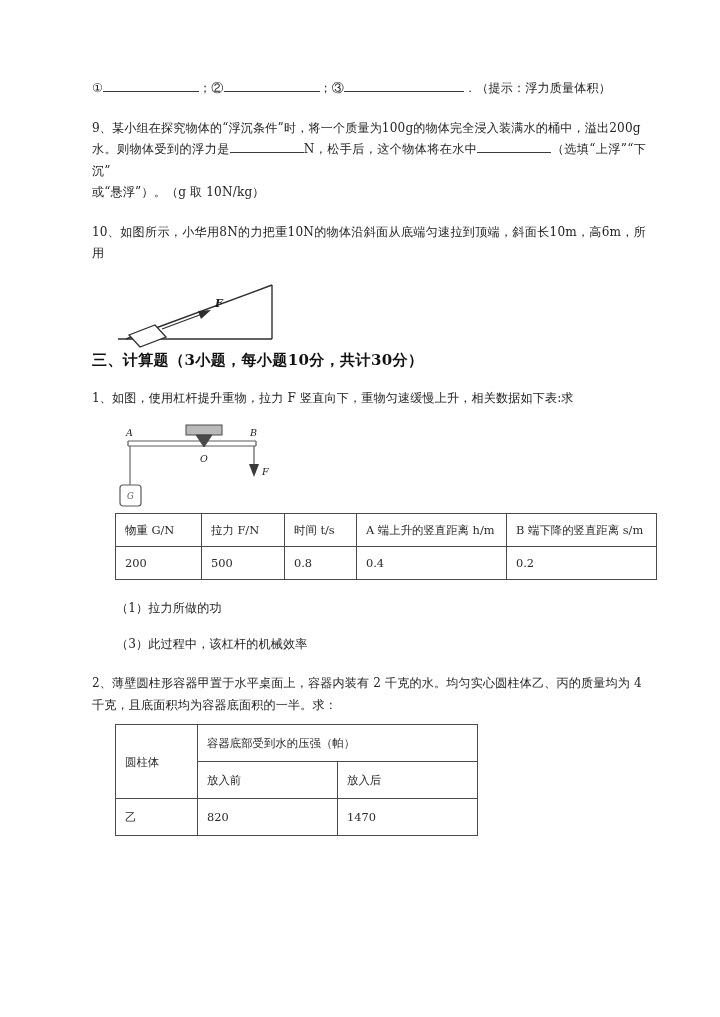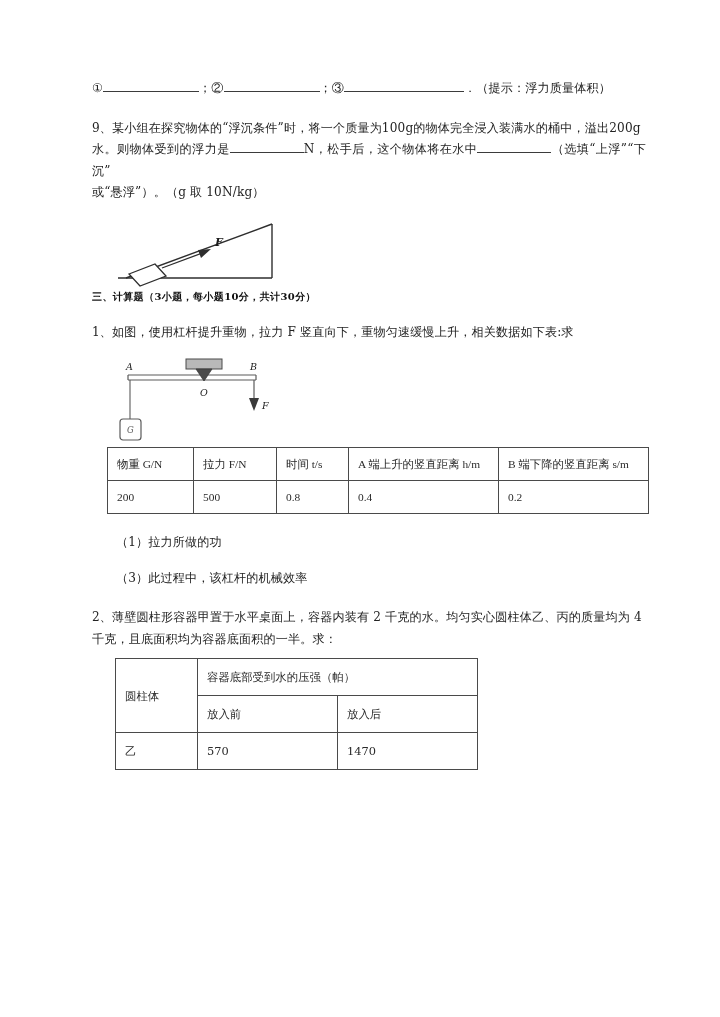--- a/index.html
+++ b/index.html
@@ -44,21 +44,21 @@
     display: inline-block;
     border-bottom: 1px solid #3b3b3b;
     height: 13px;
     vertical-align: baseline;
   }
   .b-md  { width: 74px; }
   .b-lg  { width: 96px; }
   .b-xl  { width: 120px; }
 
   .section-title {
-    font-size: 10px;
+    font-size: 15px;
     font-weight: bold;
     letter-spacing: 0.4px;
     color: #101010;
     margin: 0;
   }
 
   .indent { padding-left: 24px; }
 
   
   .fig-incline {
@@ -88,23 +88,22 @@
   table.data td {
     border: 1px solid #4a4a4a;
     padding: 7px 9px 7px 9px;
     text-align: left;
     font-weight: normal;
     vertical-align: middle;
     line-height: 16px;
   }
   #lever-table {
     width: 541px;
-    margin-left: 15px;
+    margin-left: 23px;
     margin-top: 2px;
-    font-family: Liberation Serif, serif;
   }
   #lever-table tr { height: 33px; }
   #pressure-table {
     width: 362px;
     margin-left: 23px;
     margin-top: 8px;
   }
   #pressure-table td { height: 22px; }
   .ctr { text-align: left; }
   .tall { height: 44px; }
@@ -118,20 +117,21 @@
     <p class="para">
       <span>①</span><span class="blank b-lg"></span><span>；</span><span>②</span><span class="blank b-lg"></span><span>；</span><span>③</span><span class="blank b-xl"></span><span>．</span><span>（提示：浮力质量体积）</span>
     </p>
 
     <p class="para gap-18">9、某小组在探究物体的“浮沉条件”时，将一个质量为100g的物体完全浸入装满水的桶中，溢出200g</p>
     <p class="para">
       <span>水。则物体受到的浮力是</span><span class="blank b-md"></span><span>N，松手后，这个物体将在水中</span><span class="blank b-md"></span><span>（选填“上浮”“下沉”</span>
     </p>
     <p class="para">或“悬浮”）。（g 取 10N/kg）</p>
 
+    <p class="para gap-18">10、如图所示，小华用8N的力把重10N的物体沿斜面从底端匀速拉到顶端，斜面长10m，高6m，所用</p>
 
     <div class="fig-incline">
       <svg width="210" height="74" viewBox="0 0 210 74">
 
         <line x1="6" y1="62" x2="160" y2="62" stroke="#2e2e2e" stroke-width="1.4"></line>
         <line x1="160" y1="62" x2="160" y2="8" stroke="#2e2e2e" stroke-width="1.4"></line>
         <line x1="14" y1="62" x2="160" y2="8" stroke="#2e2e2e" stroke-width="1.4"></line>
 
         <polygon points="17,58 43,48 54,60 28,70" fill="#ffffff" stroke="#2e2e2e" stroke-width="1.3"></polygon>
 
@@ -216,20 +216,20 @@
         <tr>
           <td rowspan="2" class="ctr">圆柱体</td>
           <td colspan="2" class="tall">容器底部受到水的压强（帕）</td>
         </tr>
         <tr>
           <td class="tall">放入前</td>
           <td class="tall">放入后</td>
         </tr>
         <tr>
           <td class="tall">乙</td>
-          <td class="tall">570</td>
+          <td class="tall">820</td>
           <td class="tall">1470</td>
         </tr>
       </tbody>
     </table>
 
   </div>
 </div>
 
 </body></html>

